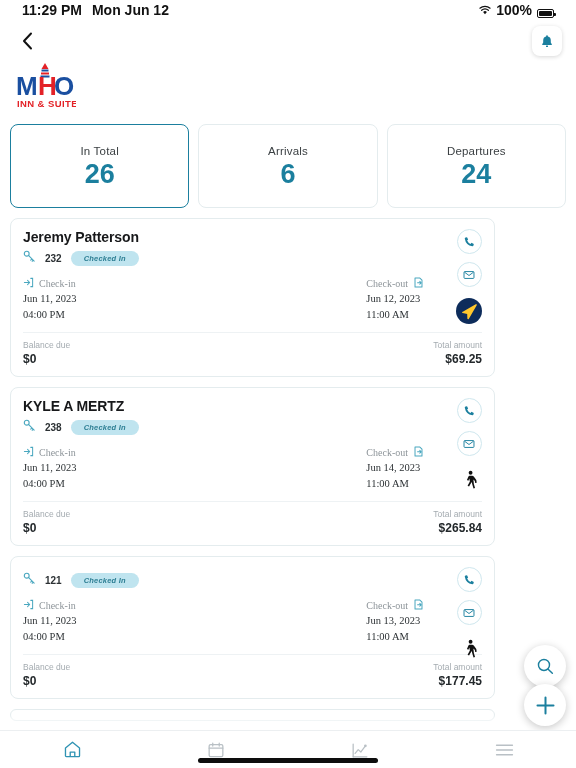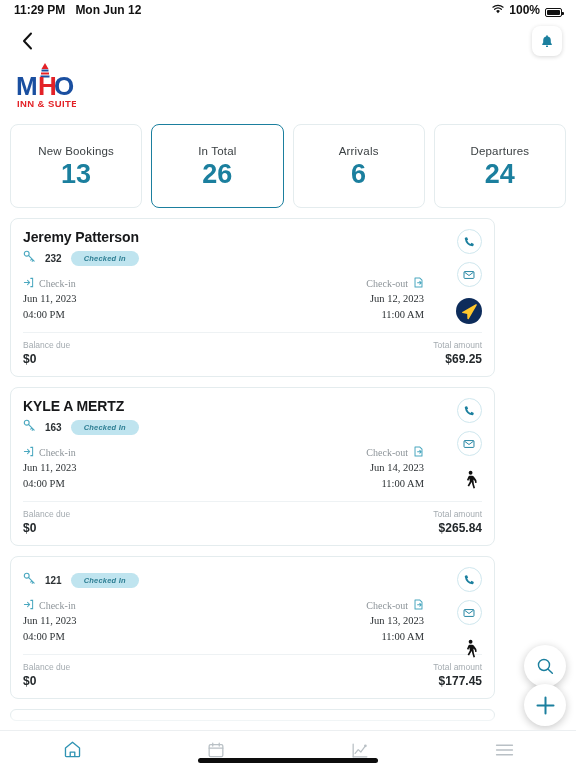--- a/index.html
+++ b/index.html
@@ -7,21 +7,21 @@
     width: 576px; height: 768px;
     font-family: "Liberation Sans", sans-serif;
     background: #ffffff;
     overflow: hidden;
   }
   #app { position: relative; width: 576px; height: 768px; background:#fff; }
 
   
   .statusbar {
     height: 20px; display:flex; align-items:center; justify-content:space-between;
-    padding: 0 14px; font-size: 12px; color:#111; font-weight:600;
+    padding: 0 22px; font-size: 14px; color:#111; font-weight:600;
   }
   .sb-left { display:flex; gap:10px; align-items:center; }
   .sb-right { display:flex; gap:5px; align-items:flex-end; }
   .wifi-ico { display:inline-block; }
   .battery {
     width:17px; height:9px; border:1px solid #111; border-radius:2px;
     position:relative; background:#fff; padding:1px;
   }
   .battery::after{
     content:""; position:absolute; right:-3px; top:2.5px;
@@ -61,21 +61,21 @@
   }
   .card-name { font-size:14px; font-weight:700; color:#17181a; letter-spacing:-.1px; }
   .meta-row { display:flex; align-items:center; gap:9px; margin-top:5px; height:16px;}
   .room-no { font-size:10px; font-weight:700; color:#2c3134; }
   .badge {
     background:#bfe4ef; color:#2e7f94; font-size:7.5px; font-weight:700;
     border-radius:9px; padding:3px 13px; letter-spacing:.2px;font-style:italic;
   }
   .dates { display:flex; justify-content:space-between; margin-top:11px; padding-right:58px;}
   .dcol { display:flex; flex-direction:column; gap:2px;font-family:Liberation Serif, serif;}
-  .dcol.right { align-items:flex-end; }
+  .dcol.right { }
   .dlabel { display:flex; align-items:center; gap:5px; font-size:10px; color:#8d9499; }
   .dval { font-size:10.5px; color:#2c3134; line-height:14px; }
   .divider { height:1px; background:#eef2f4; margin-top:10px; }
   .amounts { display:flex; justify-content:space-between; padding: 7px 0 10px 0; }
   .acol { display:flex; flex-direction:column; gap:2px; }
   .acol.right { align-items:flex-end; }
   .alabel { font-size:8.5px; color:#a4abb0; }
   .aval { font-size:12px; font-weight:700; color:#23282b; }
 
   
@@ -166,24 +166,20 @@
         <text x="24" y="34" font-family="Liberation Sans, sans-serif" font-size="26" font-weight="700" fill="#e32227">H</text>
 
         <text x="40" y="34" font-family="Liberation Sans, sans-serif" font-size="26" font-weight="700" fill="#1a4fa0">O</text>
 
         <text x="3" y="46" font-family="Liberation Sans, sans-serif" font-size="9.5" font-weight="700" fill="#e32227" letter-spacing="0.4">INN &amp; SUITES</text>
       </svg>
     </div>
   </div>
 
   <div class="stats">
-    <div class="stat">
-      <div class="stat-label">New Bookings</div>
-      <div class="stat-value">13</div>
-    </div>
     <div class="stat active">
       <div class="stat-label">In Total</div>
       <div class="stat-value">26</div>
     </div>
     <div class="stat">
       <div class="stat-label">Arrivals</div>
       <div class="stat-value">6</div>
     </div>
     <div class="stat">
       <div class="stat-label">Departures</div>
@@ -269,21 +265,21 @@
 
     <div class="card">
       <div class="card-name">KYLE A MERTZ</div>
       <div class="meta-row">
         <span>
           <svg width="13" height="13" viewBox="0 0 14 14">
                 <circle cx="4" cy="4" r="2.6" stroke="#4aa7bf" stroke-width="1.2" fill="none"></circle>
                 <path d="M5.9 5.9 12 12M9.6 9.6l-1.3 1.3M11 11l-1.1 1.1" stroke="#4aa7bf" stroke-width="1.2" stroke-linecap="round" fill="none"></path>
               </svg>
         </span>
-        <span class="room-no">163</span>
+        <span class="room-no">238</span>
         <span class="badge">Checked In</span>
       </div>
       <div class="dates">
         <div class="dcol">
           <div class="dlabel">
             <span>
               <svg width="11" height="11" viewBox="0 0 12 12">
                     <path d="M8.5 1.5h2v9h-2" stroke="#4aa7bf" stroke-width="1.1" fill="none" stroke-linecap="round"></path>
                     <path d="M1.5 6h5.5M5 3.7 7.3 6 5 8.3" stroke="#4aa7bf" stroke-width="1.1" fill="none" stroke-linecap="round" stroke-linejoin="round"></path>
                   </svg>

